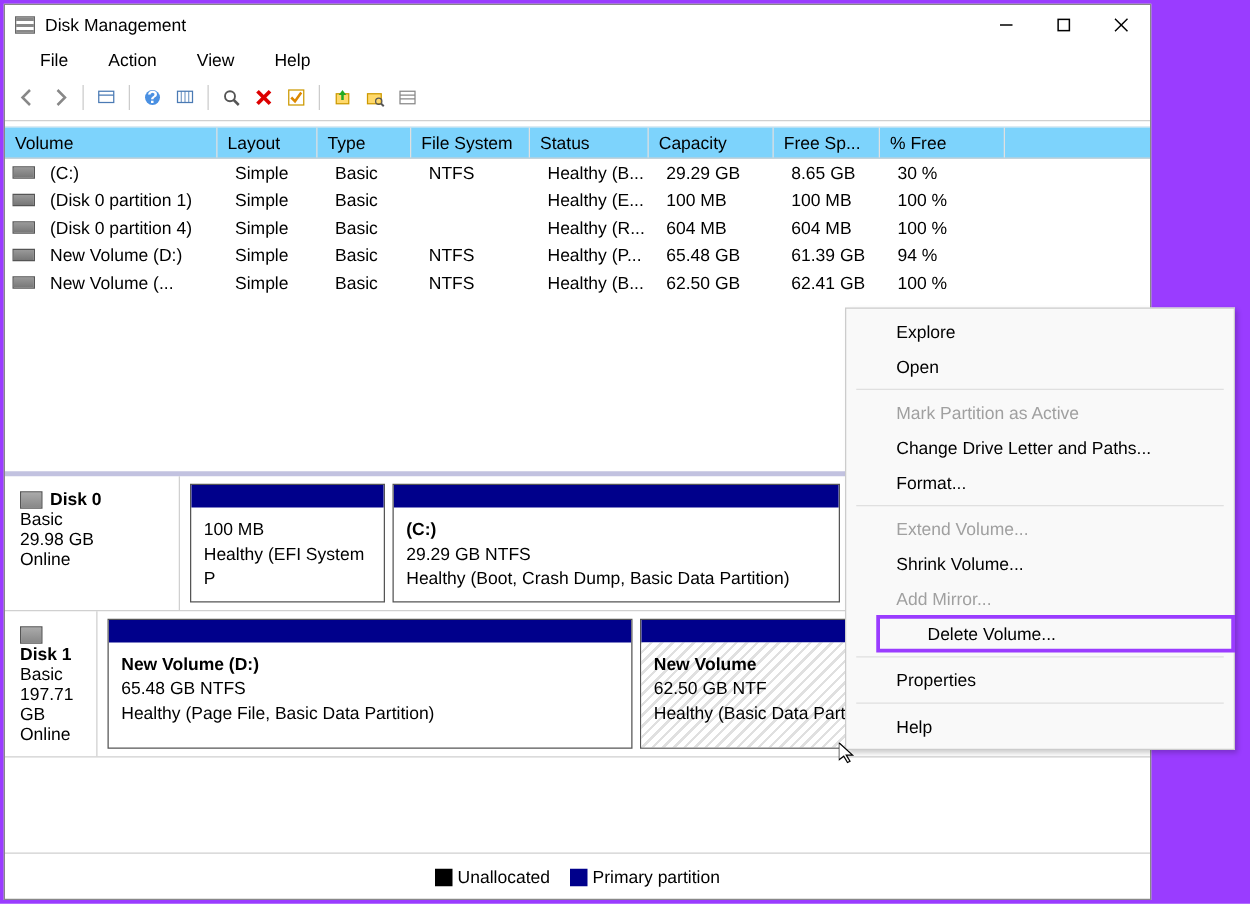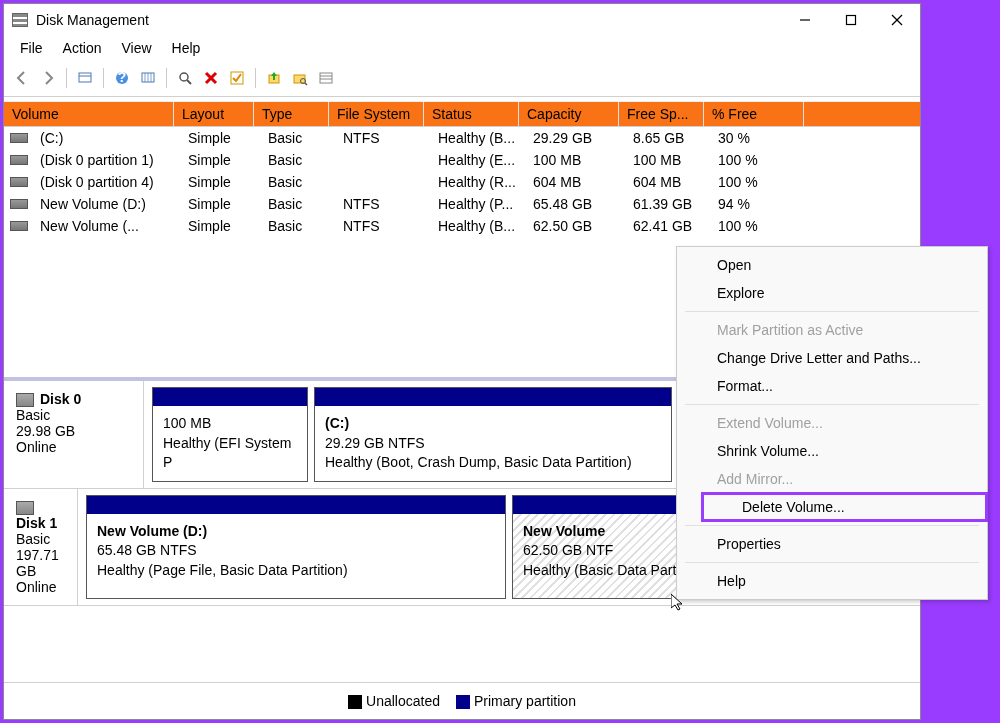--- a/index.html
+++ b/index.html
@@ -5,28 +5,28 @@
 * { box-sizing: border-box; margin: 0; padding: 0; font-family: "Segoe UI", Tahoma, sans-serif; font-size: 14px; }
 body { background: #9a3cff; padding: 3px; }
 .window { width: 918px; height: 717px; background: #fff; display: flex; flex-direction: column; border: 1px solid #888; position: relative; }
 
 .titlebar { height: 32px; display: flex; align-items: center; padding: 0 0 0 8px; }
 .title-icon { width: 16px; height: 14px; background: linear-gradient(to bottom, #888 0 3px, #fff 3px 5px, #888 5px 8px, #fff 8px 10px, #888 10px 14px); border: 1px solid #666; margin-right: 8px; position: relative; }
 .titlebar-title { flex: 1; }
 .win-btn { width: 46px; height: 30px; display: flex; align-items: center; justify-content: center; cursor: pointer; }
 .win-btn svg { width: 12px; height: 12px; }
 
-.menubar { display: flex; gap: 4px; padding: 2px 8px 6px; }
+.menubar { display: flex; gap: 16px; padding: 2px 20px 6px; }
 .menubar span { padding: 2px 8px; cursor: pointer; }
 
 .toolbar { display: flex; align-items: center; gap: 2px; padding: 2px 6px 6px; border-bottom: 1px solid #d0d0d0; }
 .tbtn { width: 24px; height: 24px; display: flex; align-items: center; justify-content: center; cursor: pointer; border: 1px solid transparent; }
 .tsep { width: 1px; height: 20px; background: #ccc; margin: 0 4px; }
 
-.list-header { display: flex; background: #f97316; border-bottom: 1px solid #d0d0d0; border-top: 1px solid #f0f0f0; margin-top: 4px; }
+.list-header { display: flex; background: #7dd3fc; border-bottom: 1px solid #d0d0d0; border-top: 1px solid #f0f0f0; margin-top: 4px; }
 .list-header div { padding: 4px 8px; border-right: 1px solid #e0e0e0; cursor: pointer; }
 .list-body { flex: 0 0 auto; height: 250px; overflow: auto; }
 .row { display: flex; padding: 2px 0; cursor: pointer; }
 .row span { padding: 1px 8px; white-space: nowrap; overflow: hidden; }
 .vicon { width: 14px; height: 10px; background: linear-gradient(#999,#777); border: 1px solid #555; margin: 4px 4px 0 6px; flex: 0 0 14px; }
 
 .col-vol { width: 170px; }
 .col-layout { width: 80px; }
 .col-type { width: 75px; }
 .col-fs { width: 95px; }
@@ -290,22 +290,22 @@
         </div>
       </div>
     </div>
 
   <div class="legend">
     <span><span class="sw black"></span><span>Unallocated</span></span>
     <span><span class="sw blue"></span><span>Primary partition</span></span>
   </div>
 
   <div class="ctx" id="ctx">
+      <div class="ctx-item">Explore</div>
       <div class="ctx-item">Open</div>
-      <div class="ctx-item">Explore</div>
       <div class="ctx-sep"></div>
       <div class="ctx-item disabled">Mark Partition as Active</div>
       <div class="ctx-item">Change Drive Letter and Paths...</div>
       <div class="ctx-item">Format...</div>
       <div class="ctx-sep"></div>
       <div class="ctx-item disabled">Extend Volume...</div>
       <div class="ctx-item">Shrink Volume...</div>
       <div class="ctx-item disabled">Add Mirror...</div>
       <div class="ctx-item hl">Delete Volume...</div>
       <div class="ctx-sep"></div>

